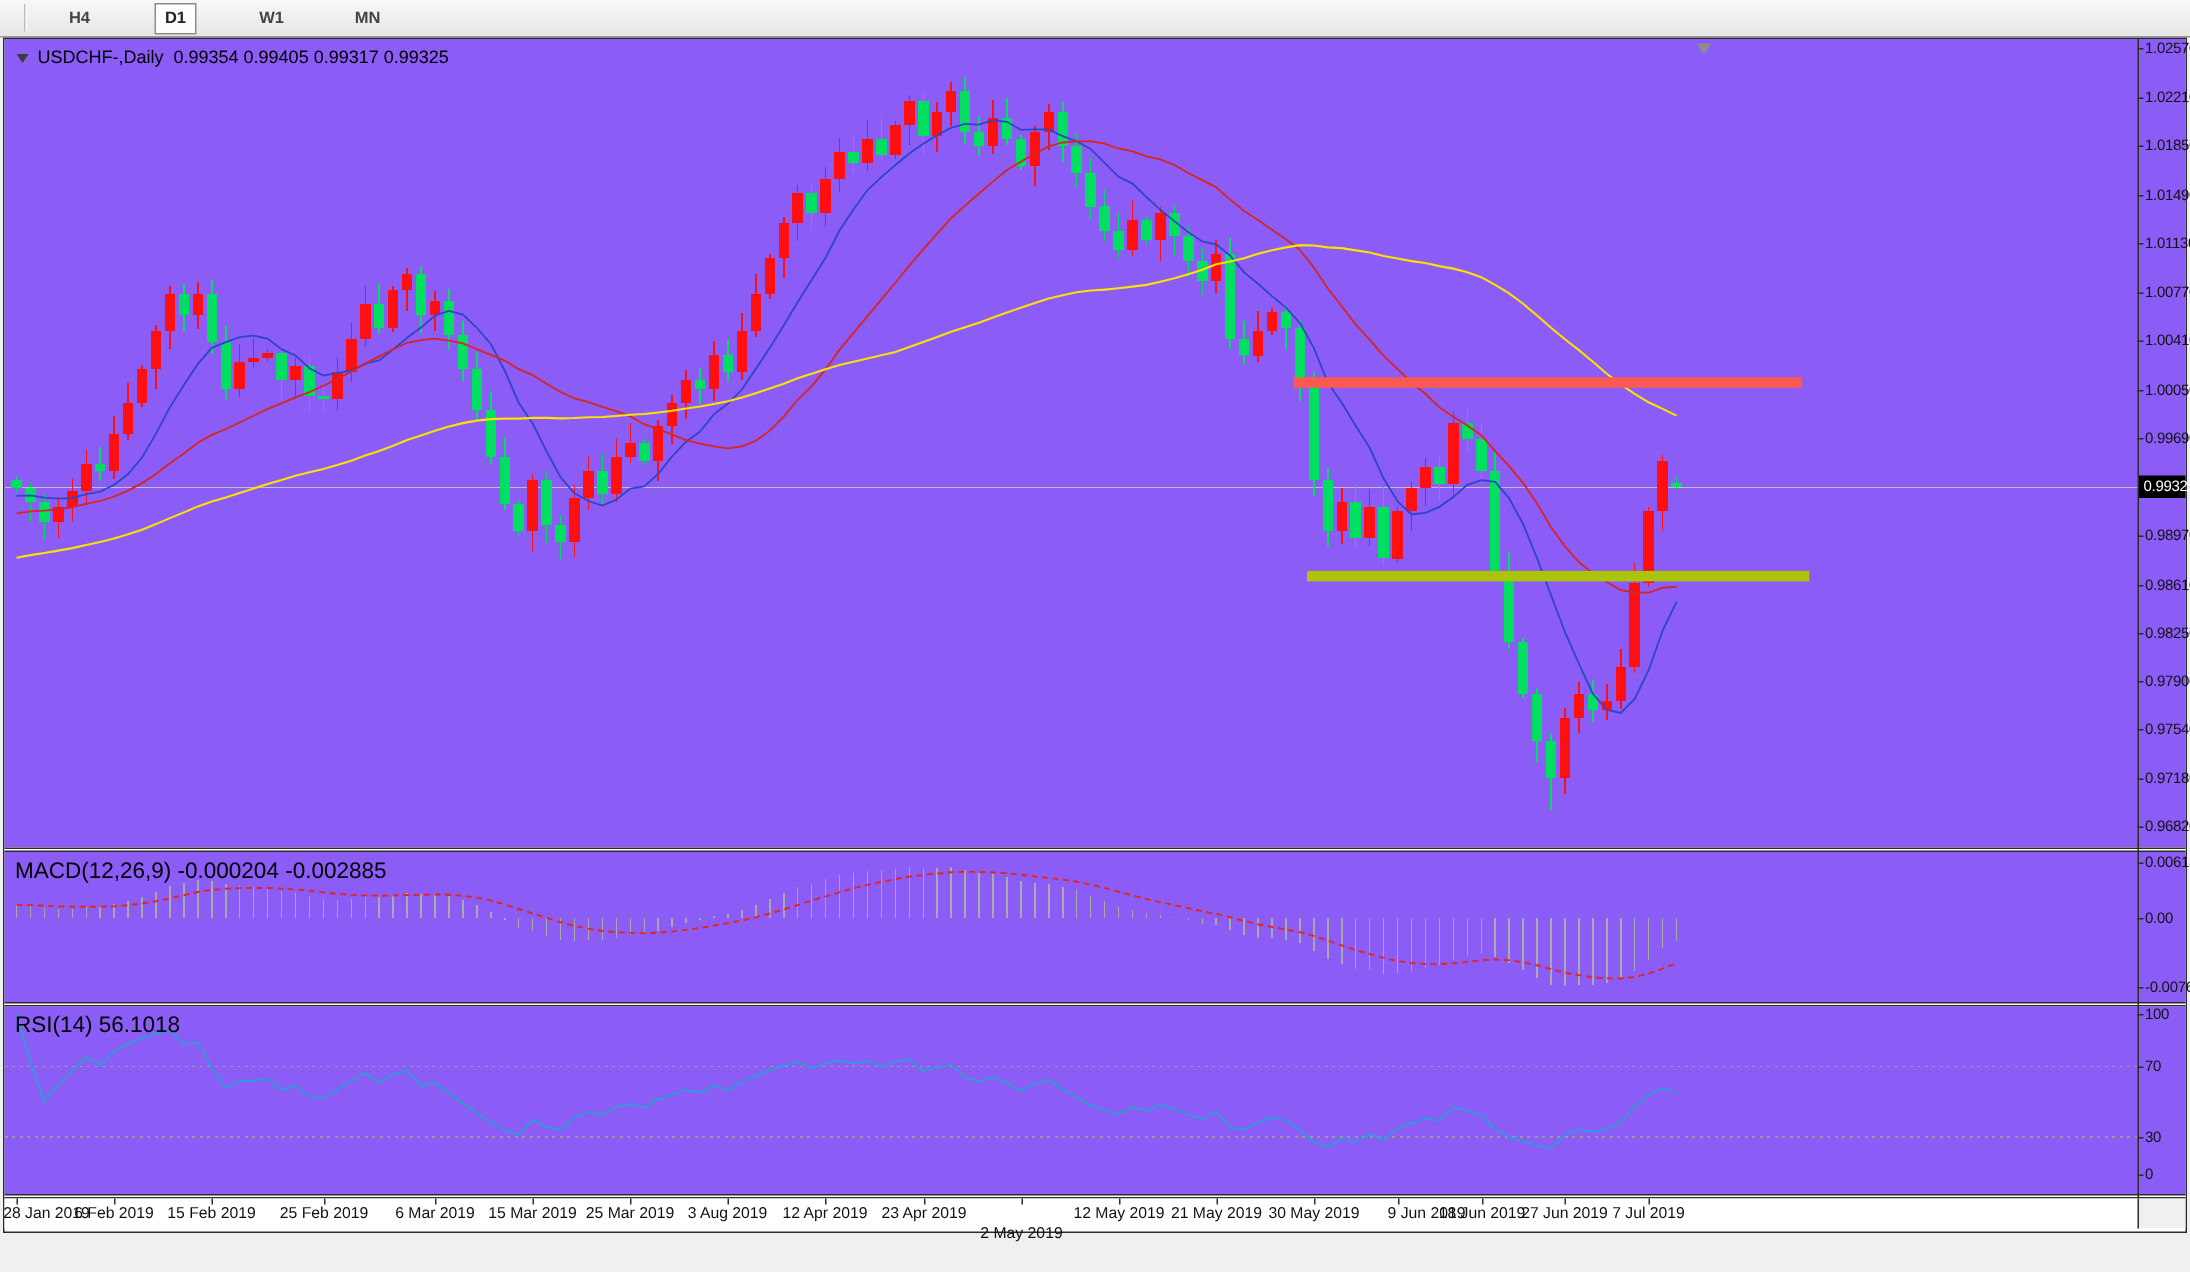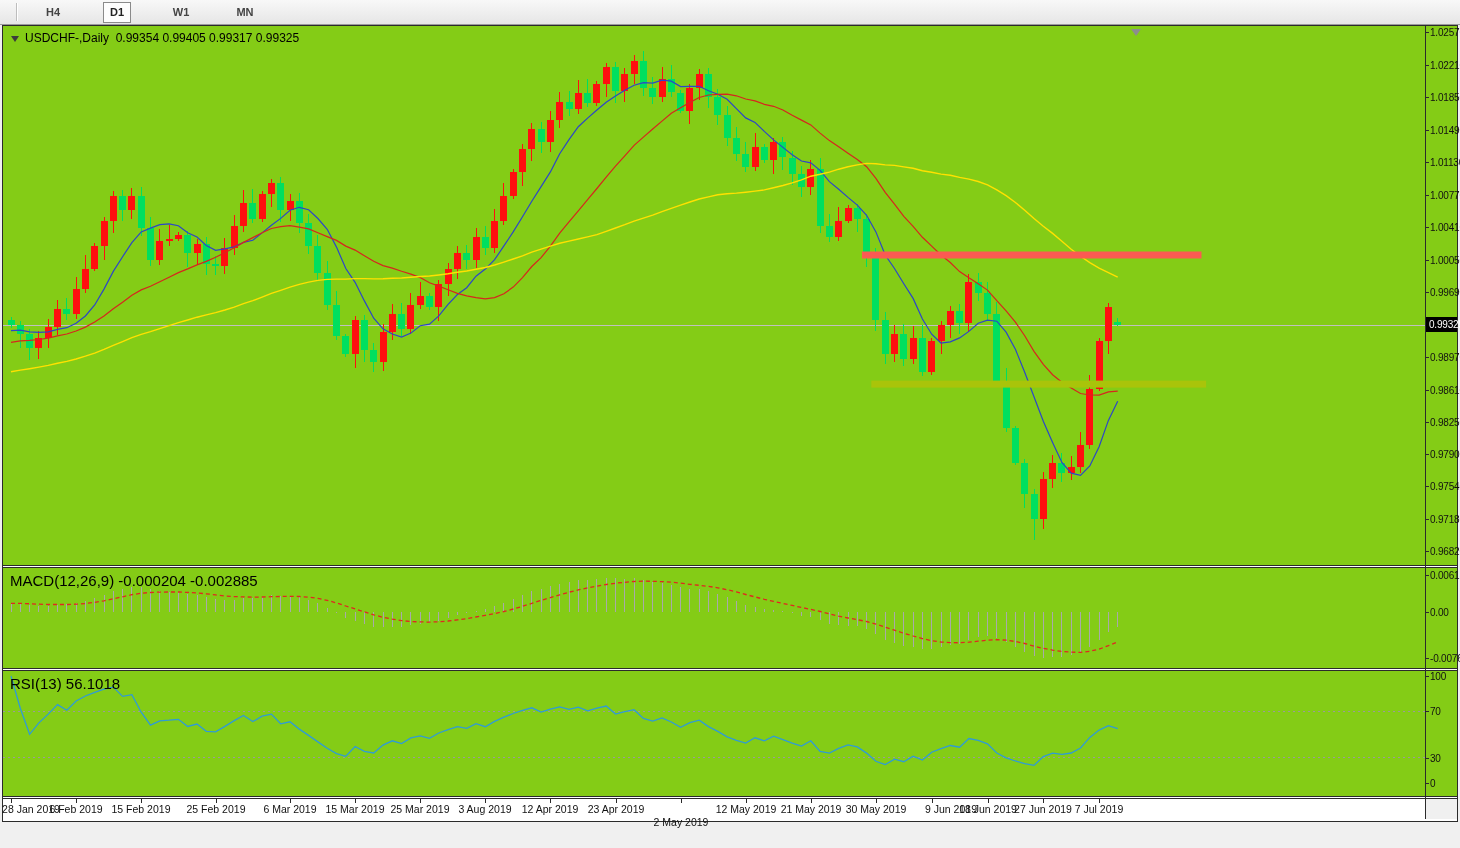--- a/index.html
+++ b/index.html
@@ -9,21 +9,21 @@
   .toolbar{position:absolute;left:0;top:0;width:1460px;height:24px;
            background:linear-gradient(#f8f8f8,#e6e6e6);border-bottom:1px solid #9a9a9a;
            display:flex;align-items:center;}
   .tb-sep{width:1px;height:18px;background:#bdbdbd;border-right:1px solid #fff;margin:0 3px 0 16px;}
   .tf-btn{min-width:26px;height:19px;line-height:19px;text-align:center;color:#444;
           font-size:11px;font-weight:bold;margin:0 18px;border:1px solid transparent;cursor:default;}
   .tf-btn.active{background:#fdfdfd;border:1px solid #8a8a8a;color:#222;}
   
   .chart-window{position:absolute;left:2px;top:25px;width:1454px;height:795px;
                 border:1px solid #2b2b2b;background:#fff;}
-  .panel{position:absolute;left:0;width:100%;background:#84cc16;overflow:hidden;}
+  .panel{position:absolute;left:0;width:100%;background:#8b5cf6;overflow:hidden;}
   .sep{position:absolute;left:0;width:100%;height:3px;border-top:1px solid #2b2b2b;
        border-bottom:1px solid #2b2b2b;background:#fff;box-sizing:border-box;}
   .axis-divider{position:absolute;left:1422px;top:0;height:773px;width:0;border-left:1px solid #2b2b2b;}
   .plabel{position:absolute;left:1427px;width:30px;font-size:10px;letter-spacing:-0.2px;color:#111;}
   .ptick{position:absolute;left:1422px;width:4px;height:1px;background:#2b2b2b;}
   .price-tag{position:absolute;left:1423px;right:0;height:15px;line-height:15px;
              background:#000;color:#fff;font-size:10px;padding-left:3px;letter-spacing:-0.2px;}
   .panel-label{position:absolute;left:7px;top:4px;font-size:15px;color:#000;white-space:pre;}
   .chart-title{position:absolute;left:8px;top:5px;font-size:12px;color:#000;white-space:pre;}
   .tri{display:inline-block;width:0;height:0;border-left:4px solid transparent;
@@ -443,21 +443,21 @@
       <div class="panel-label">MACD(12,26,9) -0.000204 -0.002885</div>
     </div>
     <div class="sep" style="top:642px;"></div>
 
     <div class="panel" id="rsiPanel" style="top:645px;height:125px;">
       <svg id="rsiSvg" width="1422" height="125">
           <line x1="0" y1="40.1" x2="1422" y2="40.1" stroke="#9a9a9a" stroke-width="1" stroke-dasharray="2 3" shape-rendering="crispEdges"></line>
           <line x1="0" y1="86.9" x2="1422" y2="86.9" stroke="#9a9a9a" stroke-width="1" stroke-dasharray="2 3" shape-rendering="crispEdges"></line>
           <polyline points="8.0,5.0 17.3,37.2 26.6,63.3 35.9,51.9 45.2,43.1 54.5,33.6 63.8,39.2 73.1,30.0 82.4,25.0 91.7,21.3 101.0,18.2 110.3,16.1 119.6,25.4 128.9,23.7 138.2,41.2 147.5,54.2 156.8,49.8 166.1,49.2 175.4,48.3 184.7,55.5 194.0,53.0 203.3,60.3 212.6,60.9 221.9,55.4 231.2,49.6 240.5,44.4 249.8,50.6 259.1,45.2 268.4,43.1 277.7,52.8 287.0,50.8 296.3,58.1 305.6,64.4 314.9,70.9 324.2,77.3 333.5,82.6 342.8,85.3 352.1,75.5 361.4,80.3 370.7,82.0 380.0,74.1 389.3,69.8 398.6,72.6 407.9,66.9 417.2,64.9 426.5,67.4 435.8,62.0 445.1,58.7 454.4,55.6 463.7,57.3 473.0,52.7 482.3,55.7 491.6,50.4 500.9,46.2 510.2,42.5 519.5,39.3 528.8,36.8 538.1,41.1 547.4,38.1 556.7,35.9 566.0,38.3 575.3,36.2 584.6,39.9 593.9,37.1 603.2,35.0 612.5,43.1 621.8,40.6 631.1,38.7 640.4,47.4 649.7,50.1 659.0,46.9 668.3,51.0 677.6,56.3 686.9,51.6 696.2,49.1 705.5,55.6 714.8,60.4 724.1,65.8 733.4,69.4 742.7,72.1 752.0,66.8 761.3,69.8 770.6,65.1 779.9,68.7 789.2,72.2 798.5,75.0 807.8,69.8 817.1,80.4 826.4,82.1 835.7,77.4 845.0,73.9 854.3,75.9 863.6,82.1 872.9,90.3 882.2,93.6 891.5,88.2 900.8,90.7 910.1,85.2 919.4,89.0 928.7,81.2 938.0,77.7 947.3,74.5 956.6,76.2 965.9,67.5 975.2,69.4 984.5,72.8 993.8,82.0 1003.1,86.9 1012.4,90.0 1021.7,92.6 1031.0,94.4 1040.3,85.6 1049.6,82.2 1058.9,83.4 1068.2,82.0 1077.5,77.0 1086.8,66.4 1096.1,59.1 1105.4,54.6 1114.7,57.6" fill="none" stroke="#2f9bd6" stroke-width="1.3"></polyline>
         </svg>
-      <div class="panel-label">RSI(13) 56.1018</div>
+      <div class="panel-label">RSI(14) 56.1018</div>
     </div>
     <div class="sep" style="top:770px;"></div>
 
     <div class="axis-divider"></div>
     <div id="axisLabels">
         <div class="plabel" style="top: 1px;">1.02570</div>
         <div class="ptick" style="top: 6px;"></div>
         <div class="plabel" style="top: 34px;">1.02210</div>
         <div class="ptick" style="top: 39px;"></div>
         <div class="plabel" style="top: 66px;">1.01850</div>

